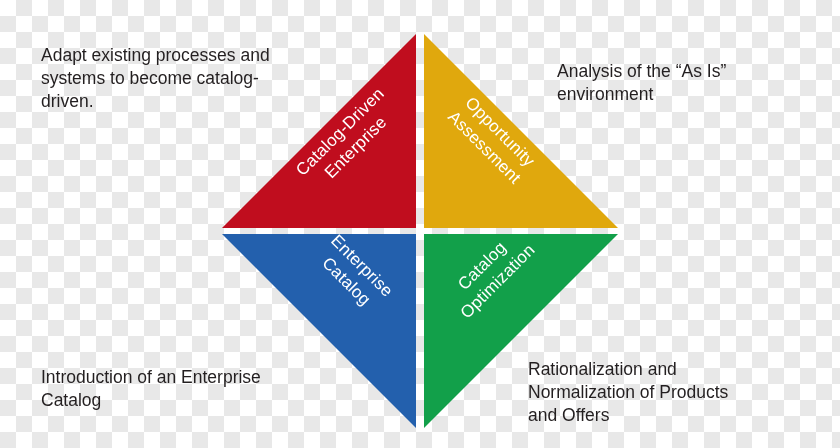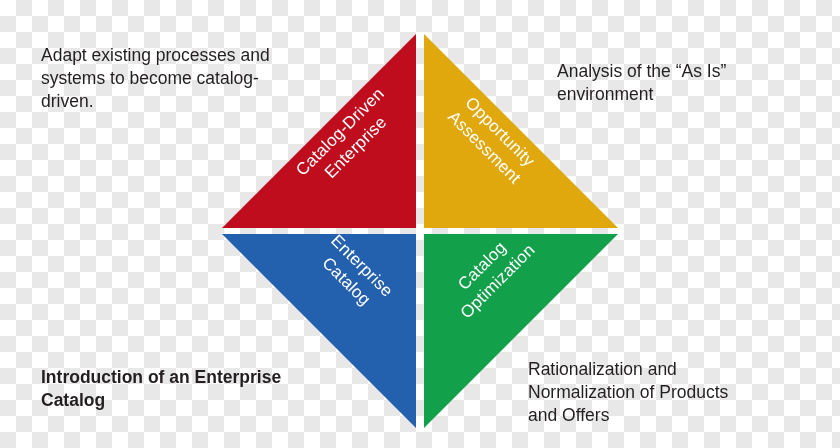--- a/index.html
+++ b/index.html
@@ -47,21 +47,21 @@
   .note {
     position: absolute;
     color: #231f20;
     font-size: 17.5px;
     line-height: 1.32;
     white-space: pre-line;
   }
   .note-tl { left: 41px; top: 44px; width: 255px; text-align: left; }
   .note-tr { left: 545px; top: 60px; width: 262px; text-align: left; padding-left: 12px; }
   .note-tr2 { left: 520px; top: 124px; width: 287px; text-align: right; }
-  .note-bl { left: 41px; top: 366px; width: 270px; text-align: left; font-weight: bold; }
+  .note-bl { left: 41px; top: 366px; width: 270px; text-align: left; }
   .note-br { left: 528px; top: 344px; width: 277px; text-align: left; margin-top: 14px; }
 
   
   .tri-label {
     position: absolute;
     color: #ffffff;
     font-size: 17px;
     line-height: 1.28;
     white-space: pre-line;
     text-align: center;

